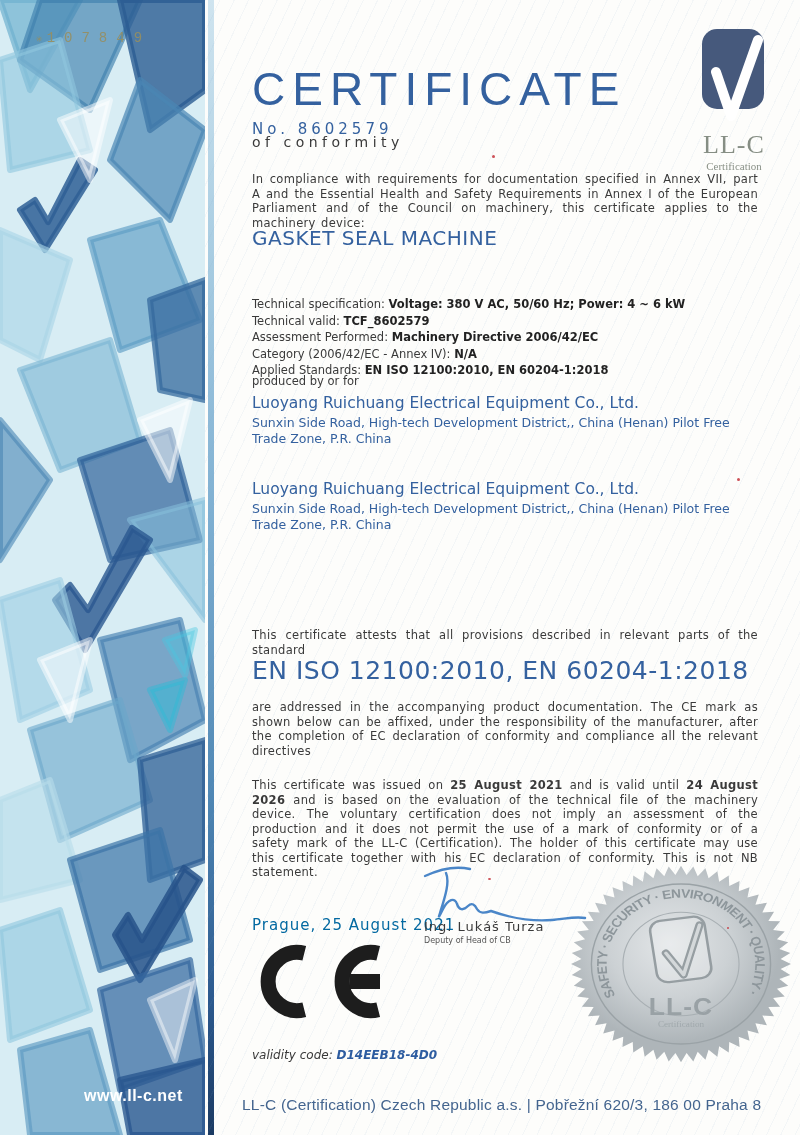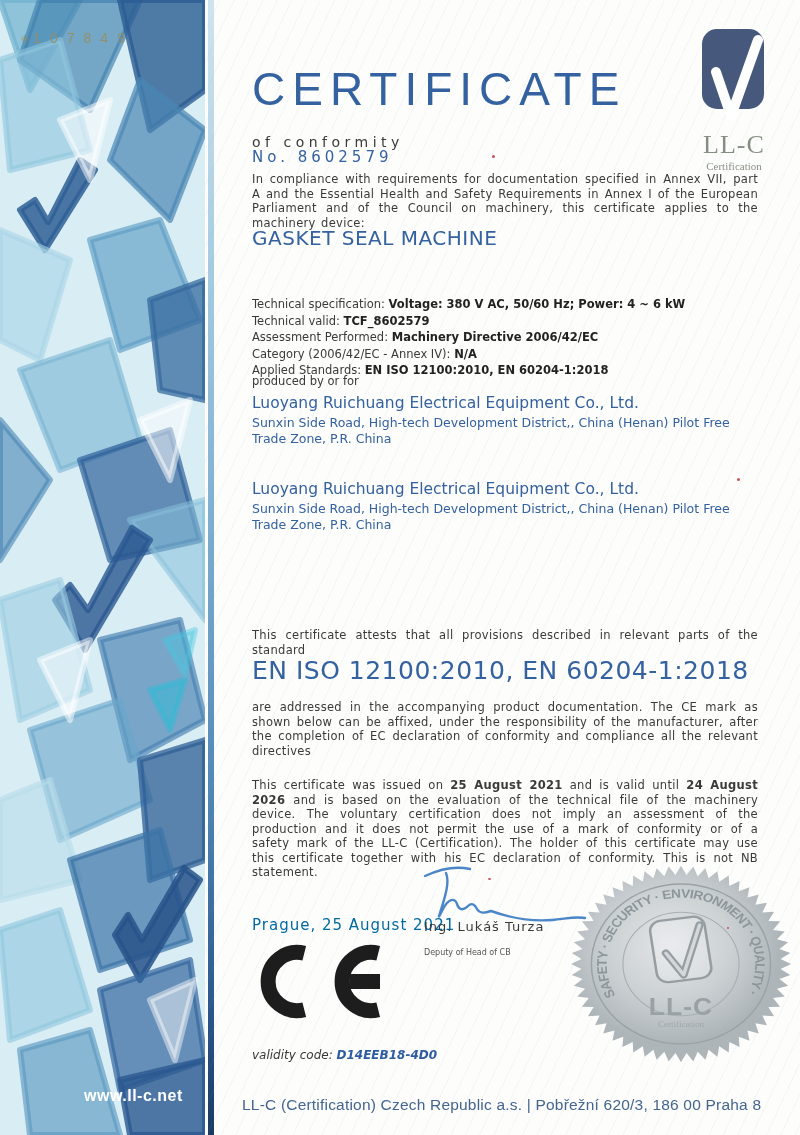--- a/index.html
+++ b/index.html
@@ -20,22 +20,22 @@
     pointer-events:none;
   }
   
   .left-strip { position:absolute; left:0; top:0; width:205px; height:1135px; }
   .thin-strip {
     position:absolute; left:208px; top:0; width:6px; height:1135px;
     background: linear-gradient(180deg,#cfe4ef 0%, #a9cde2 22%, #7fb0d2 45%,
        #4f87b4 70%, #2c5a8f 88%, #1b3a62 100%);
   }
   .serial {
-    position:absolute; left:20px; top:30px;
-    font-family:Liberation Sans, sans-serif;
+    position:absolute; left:36px; top:30px;
+    font-family:Liberation Mono, monospace;
     font-size:14px; letter-spacing:9px; color:rgba(150,142,96,0.9);
     white-space:nowrap;
   }
   .serial .mark { font-size:11px; letter-spacing:4px; }
   .left-site {
     position:absolute; left:52px; top:1087px;
     color:#ffffff; font-weight:bold; font-size:16px; letter-spacing:0.5px;
     font-family:"Liberation Sans", sans-serif;
     margin-left:32px;
   }
@@ -145,21 +145,21 @@
     <svg width="74" height="96" viewBox="0 0 74 96">
       <rect x="5" y="3" width="62" height="80" rx="15" fill="#46597c"></rect>
       <polyline points="19,46 34,90 61,14" fill="none" stroke="#ffffff" stroke-width="10" stroke-linecap="round" stroke-linejoin="round"></polyline>
     </svg>
     <div class="word">LL-C</div>
     <div class="sub">Certification</div>
   </div>
 
   <div class="col title abs" style="top:62px;">CERTIFICATE</div>
   <div class="col subtitle abs" style="top:118px;">of conformity</div>
-  <div class="col certno abs" style="top:148px;">No. 8602579</div>
+  <div class="col certno abs" style="top:120px;">No. 8602579</div>
 
   <div class="col body-text abs" style="top:172px;">In compliance with requirements for documentation specified in Annex VII, part A and the Essential Health and Safety Requirements in Annex I of the European Parliament and of the Council on machinery, this certificate applies to the machinery device:</div>
 
   <div class="col device-name abs" style="top:226px;">GASKET SEAL MACHINE</div>
 
   <div class="col abs" style="top:296px;">
     <div class="spec-line"><span>Technical specification: </span><b>Voltage: 380 V AC, 50/60 Hz; Power: 4 ~ 6 kW</b></div>
     <div class="spec-line"><span>Technical valid: </span><b>TCF_8602579</b></div>
     <div class="spec-line"><span>Assessment Performed: </span><b>Machinery Directive 2006/42/EC</b></div>
     <div class="spec-line"><span>Category (2006/42/EC - Annex IV): </span><b>N/A</b></div>
@@ -180,21 +180,21 @@
   <div class="col body-text abs" style="top:778px;"><span>This certificate was issued on </span><b>25 August 2021</b><span> and is valid until </span><b>24 August 2026</b><span> and is based on the evaluation of the technical file of the machinery device. The voluntary certification does not imply an assessment of the production and it does not permit the use of a mark of conformity or of a safety mark of the LL-C (Certification).  The holder of this certificate may use this certificate together with his EC declaration of conformity. This is not NB statement.</span></div>
 
   <svg class="abs" style="left:405px; top:852px;" width="190" height="70" viewBox="0 0 190 70">
     <g fill="none" stroke="#4a86c8" stroke-width="2.4" stroke-linecap="round">
       <path d="M 20 24 C 35 17, 52 14, 65 17"></path>
       <path d="M 41 21 C 45 30, 40 45, 35 61 C 33 67, 34 65, 38 57 C 43 47, 50 45, 52 52 C 54 58, 58 59, 63 54 C 67 50, 70 53, 72 57 C 75 62, 80 61, 86 59 C 100 64, 122 70, 147 68 C 160 67, 170 64, 180 66"></path>
     </g>
   </svg>
   <div class="abs place-date" style="left:252px; top:916px;">Prague, 25 August 2021</div>
   <div class="abs signer" style="left:424px; top:919px;">Ing. Lukáš Turza</div>
-  <div class="abs signer-role" style="left:424px; top:936px;margin-top:12px;">Deputy of Head of CB</div>
+  <div class="abs signer-role" style="left:424px; top:936px;">Deputy of Head of CB</div>
 
   <svg class="abs" style="left:246px; top:941px;" width="150" height="81" viewBox="0 0 170 92">
     <g fill="none" stroke="#1d1d1d" stroke-width="17">
       <path d="M 66 14 A 33 33 0 1 0 66 78"></path>
       <path d="M 150 14 A 33 33 0 1 0 150 78"></path>
       <path d="M 117 46 H 152"></path>
     </g>
   </svg>
 
   <svg class="abs" style="left:569px; top:864px;" width="224" height="200" viewBox="0 0 220 220" preserveAspectRatio="none">

